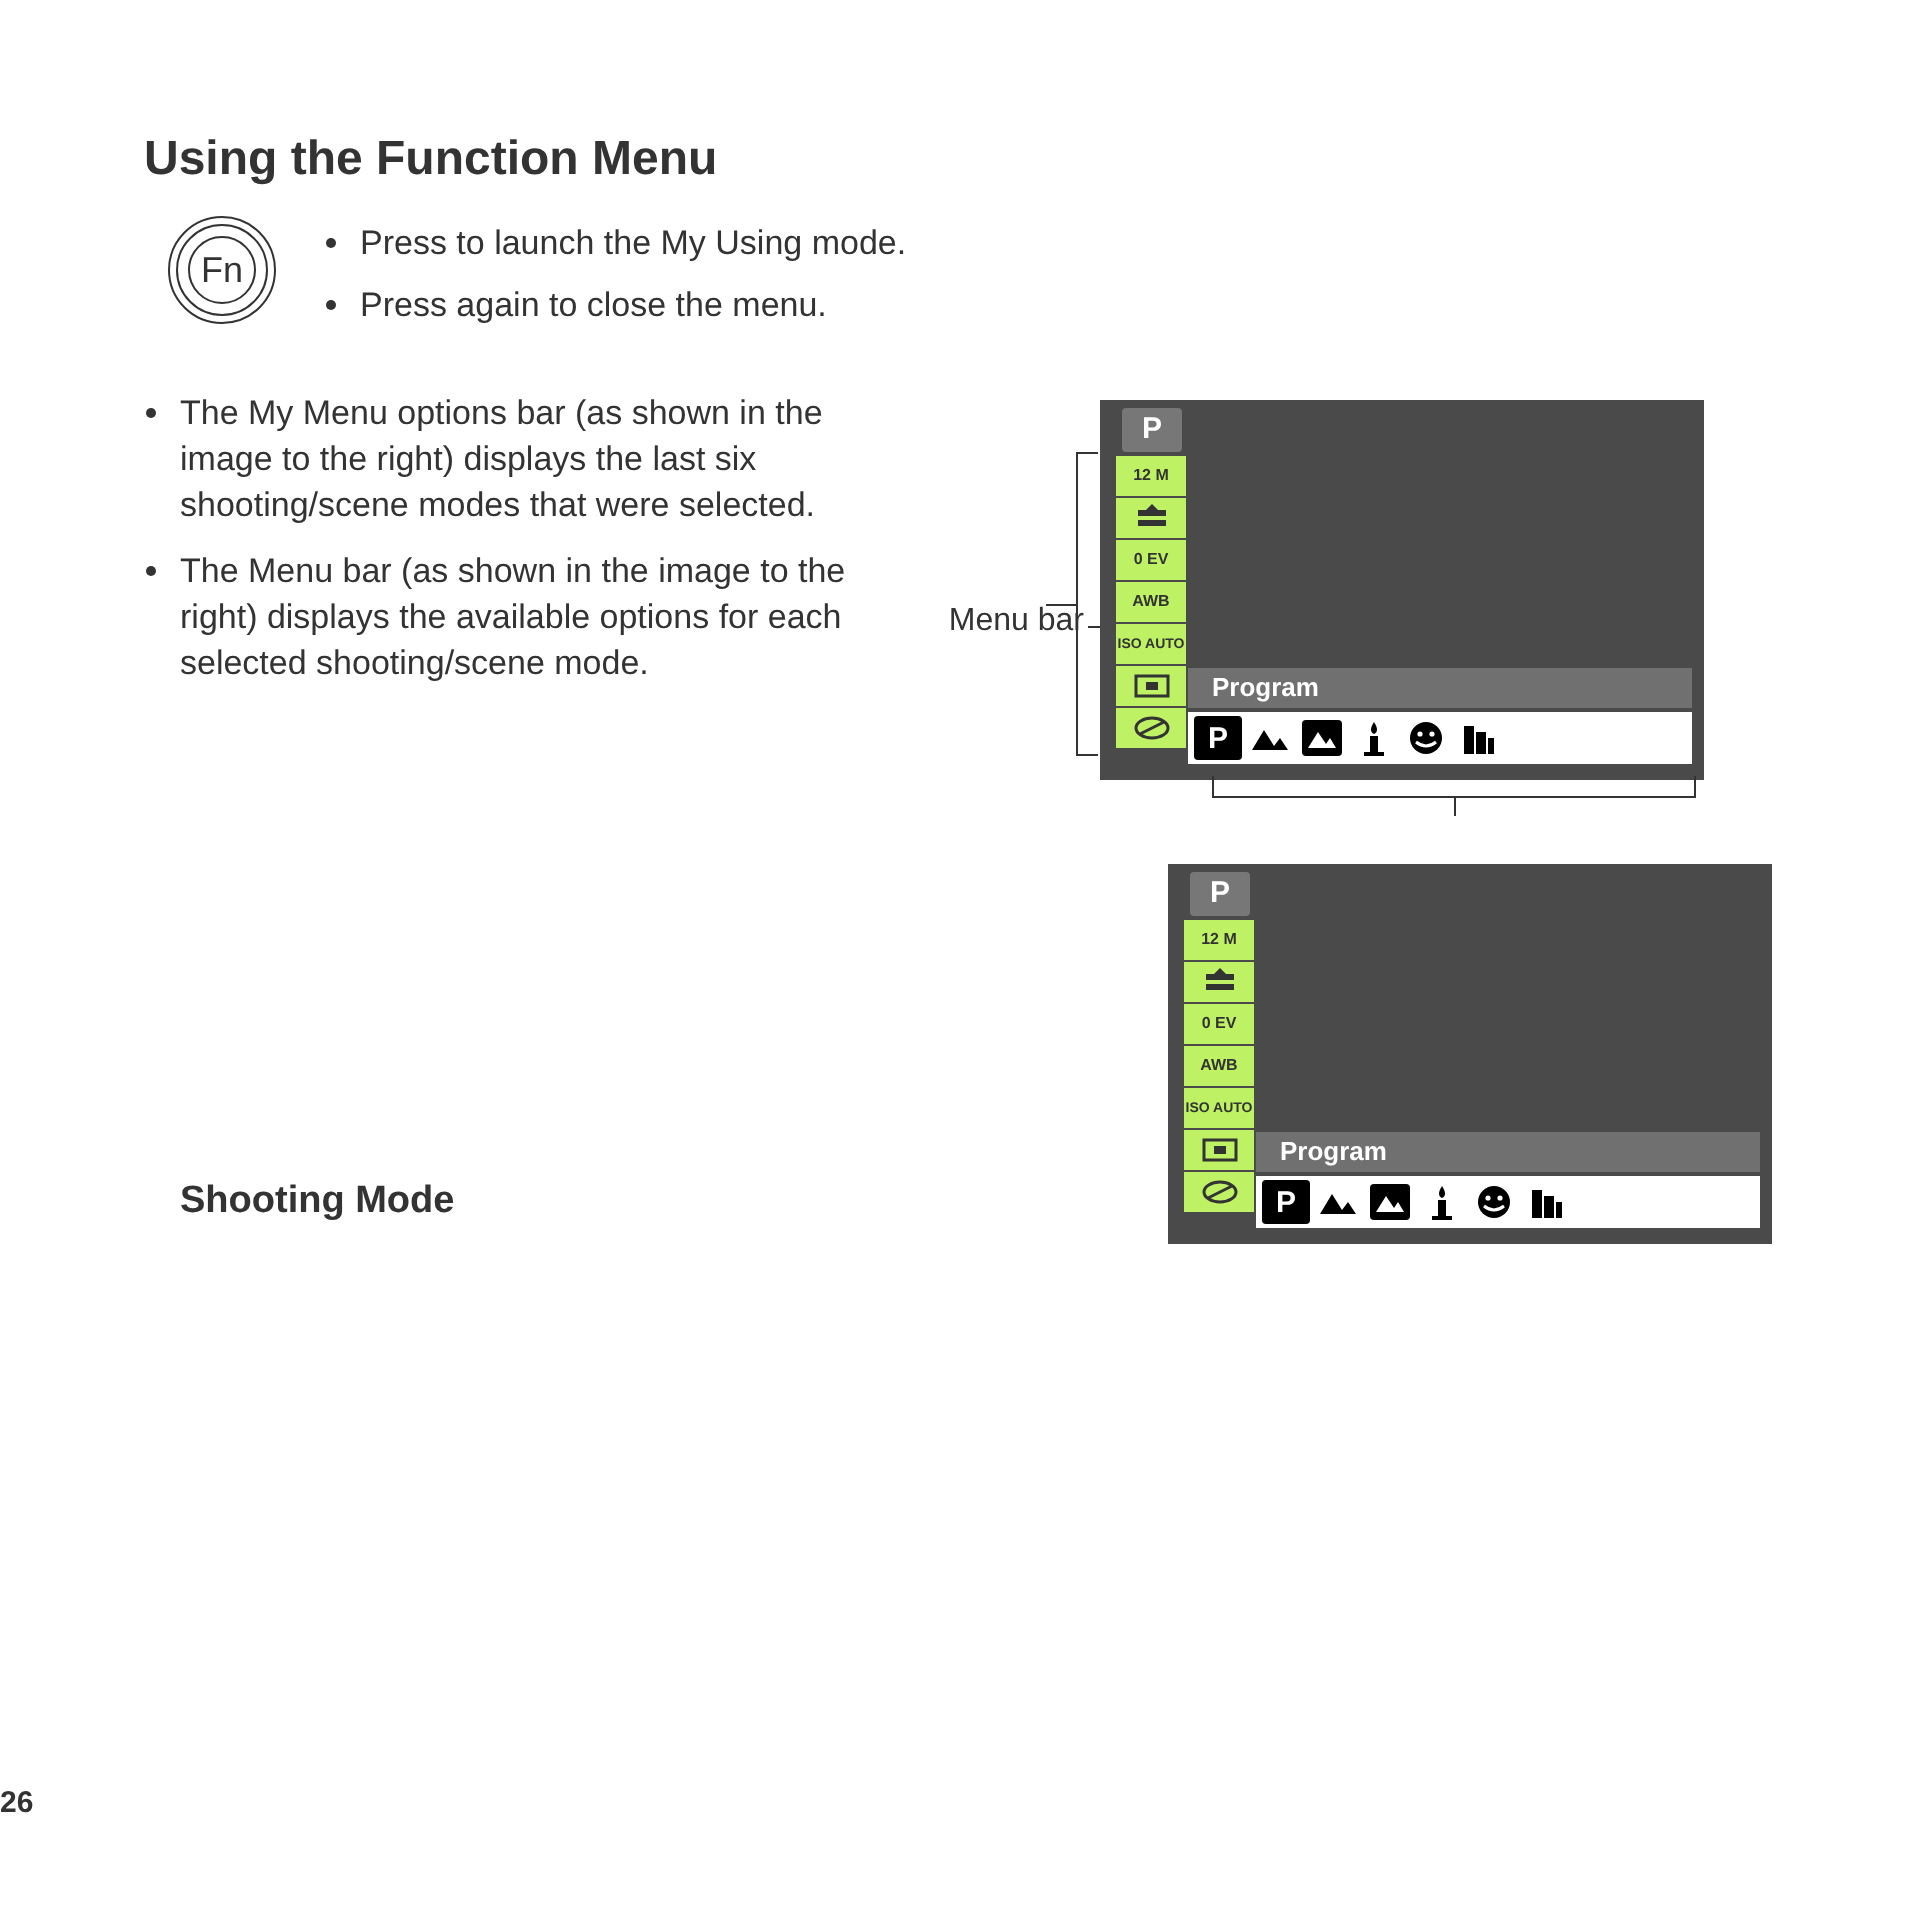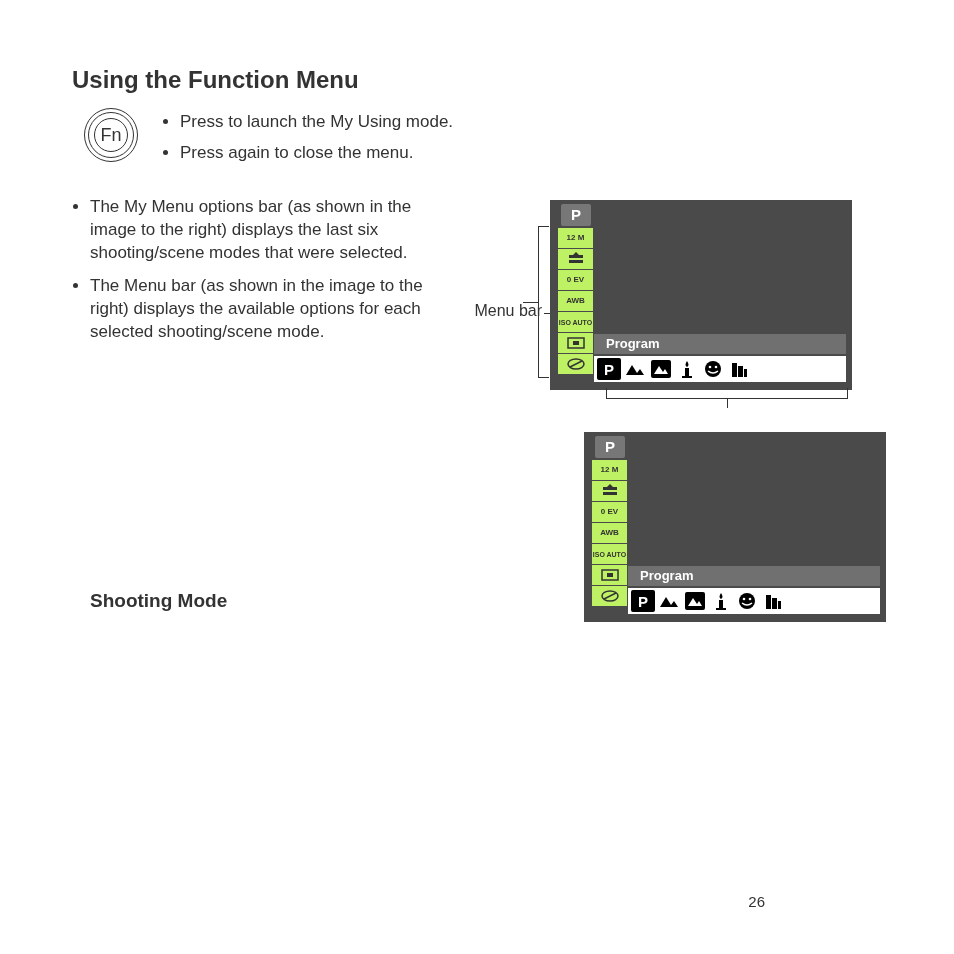--- a/index.html
+++ b/index.html
@@ -135,21 +135,21 @@
   .sub-intro{
     font-size:17px;margin:0 0 0 36px;
   }
   .second-block{
     display:flex;align-items:flex-end;
   }
   .second-left{width:500px;flex-shrink:0;}
   .second-right{padding-left:12px;}
 
   .page-number{
-    position:absolute;bottom:44px;left:0;width:765px;text-align:right;font-size:15px;
+    position:absolute;bottom:44px;left:0;width:765px;text-align:left;font-size:15px;font-weight:bold;
   }
 </style>
 </head>
 <body>
 
 <div class="page">
   <h1>Using the Function Menu</h1>
 
 
   <div class="fn-block">

